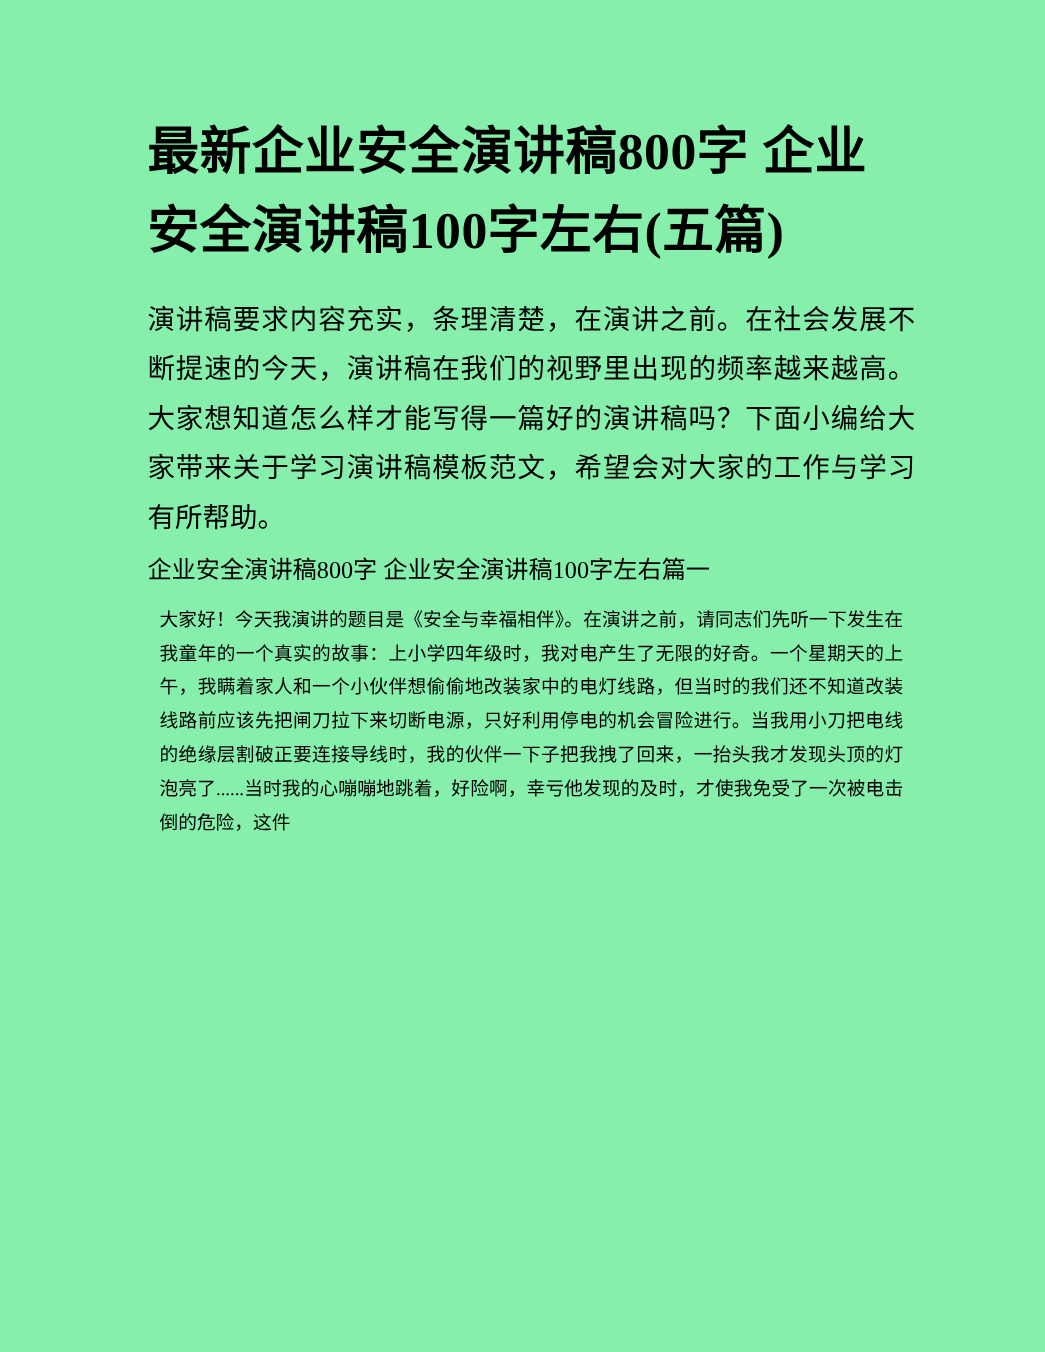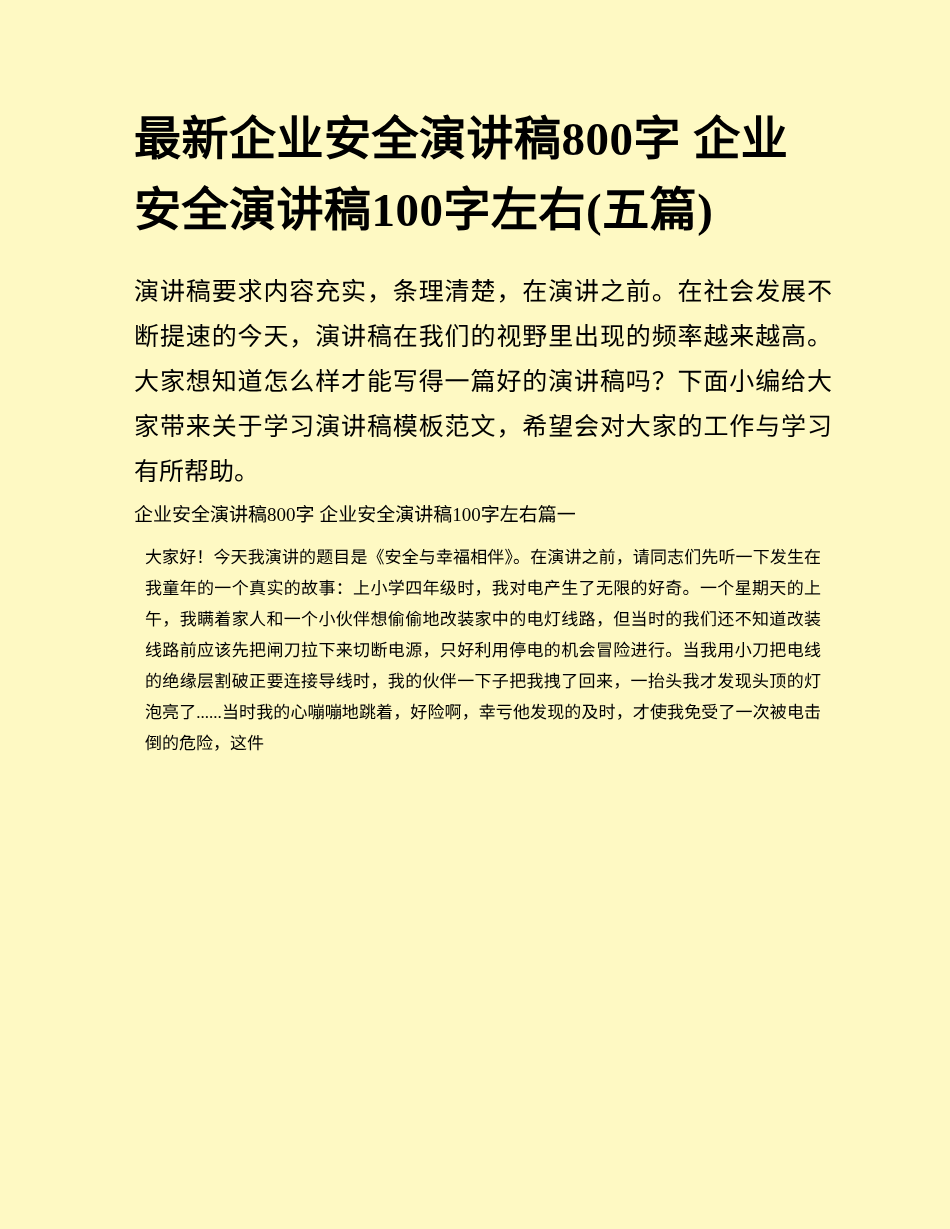--- a/index.html
+++ b/index.html
@@ -12,21 +12,21 @@
     width: 950px;
     height: 1229px;
     font-family: "Liberation Serif", "DejaVu Serif", serif;
     color: #000000;
     overflow: hidden;
   }
   .page {
     position: relative;
     width: 950px;
     height: 1229px;
-    background: #fef9c3;
+    background: #86efac;
     box-sizing: border-box;
     padding: 104px 118px 0 134px;
   }
   .doc-title {
     font-family: "Liberation Serif", "DejaVu Serif", serif;
     font-size: 47px;
     font-weight: 700;
     line-height: 1.50;
     letter-spacing: 0.5px;
     margin: 0 0 24px 0;
@@ -35,21 +35,21 @@
   }
   .intro-para {
     font-size: 25px;
     line-height: 1.80;
     margin: 0 0 4px 0;
     text-align: justify;
     text-justify: inter-ideograph;
     word-break: break-all;
   }
   .section-head {
-    font-size: 19px;
+    font-size: 22px;
     line-height: 1.80;
     margin: 0;
     word-break: break-all;
   }
   .body-para {
     font-size: 17px;
     line-height: 1.82;
     margin: 11px;
     text-align: justify;
     text-justify: inter-ideograph;

